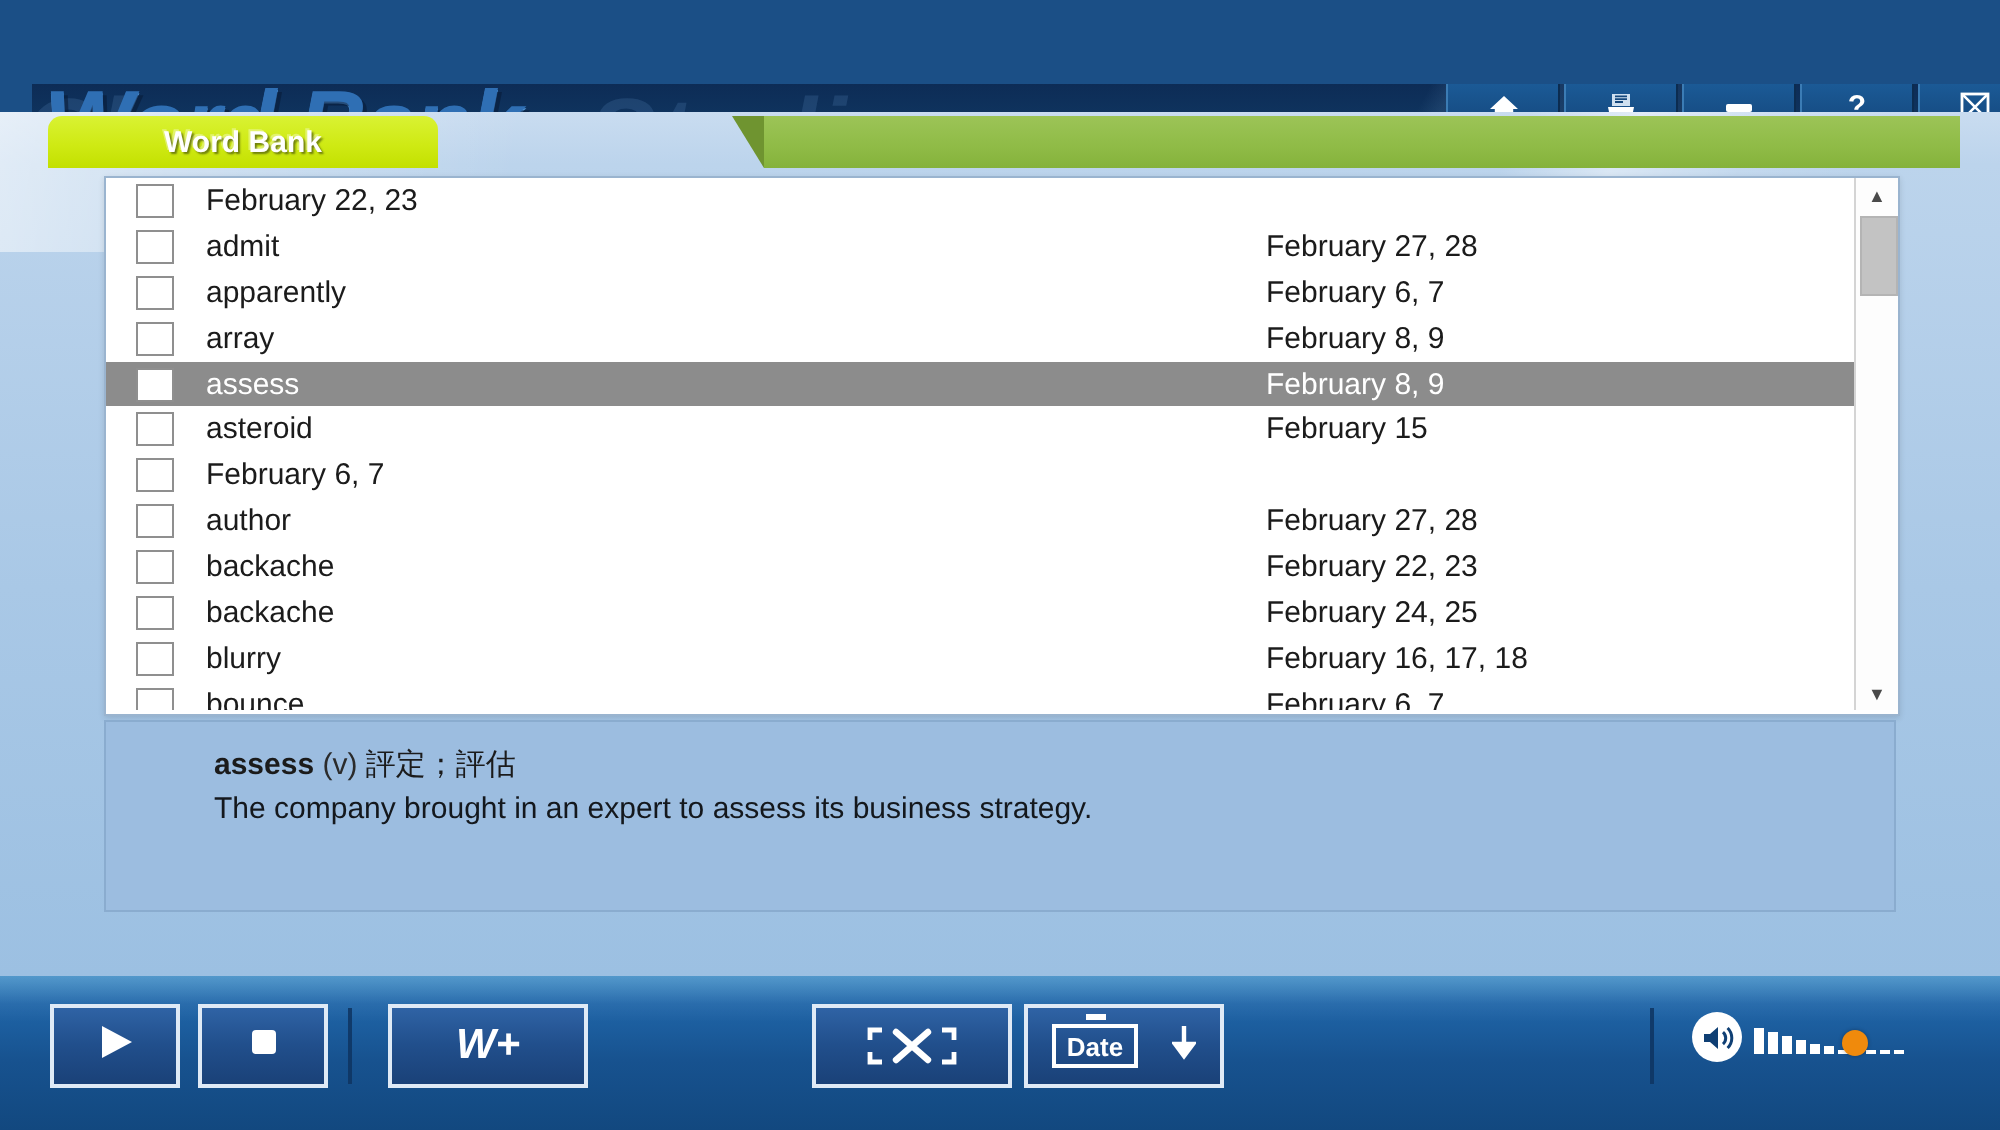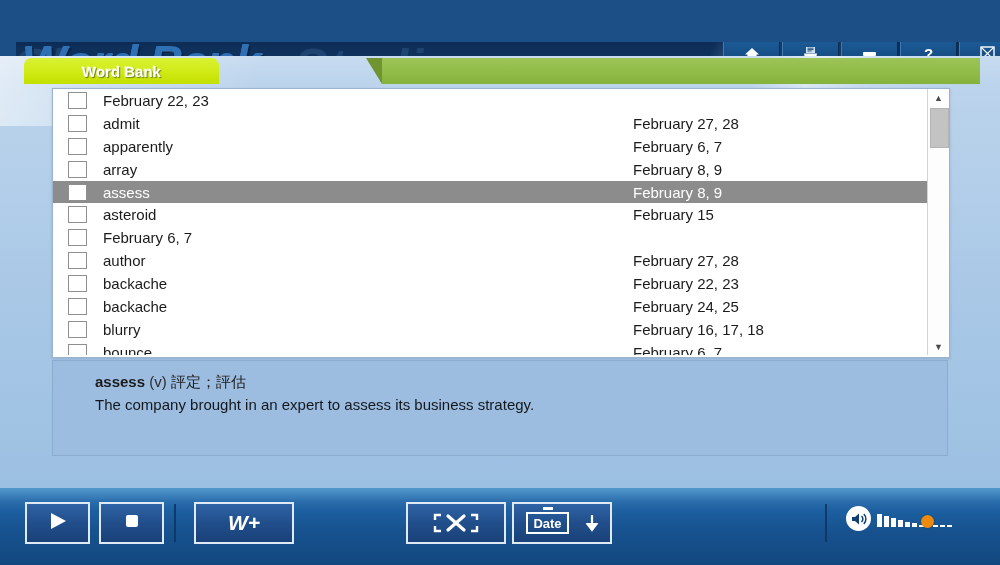--- a/index.html
+++ b/index.html
@@ -153,21 +153,21 @@
   .sb-thumb{
     position:absolute;left:2px;top:19px;width:17px;height:38px;
     background:#c3c3c3;border:1px solid #b4b4b4;cursor:pointer;
   }
 
   
   .defpanel{
     position:absolute;left:52px;top:360px;width:896px;height:96px;
     background:#9cbde0;
     border:1px solid #8aaccf;
-    padding:12px 0 0 4px;box-sizing:border-box;
+    padding:12px 0 0 16px;box-sizing:border-box;
   }
   .defline1{
     margin:0 0 4px 38px;font-size:15px;color:#1b1b1b;white-space:nowrap;
   }
   .defline1 b{font-weight:bold;}
   .defline1 .pos{color:#2b2b2b;}
   .defline2{
     margin:0 0 0 38px;font-size:15px;color:#14181d;white-space:nowrap;
   }
 
@@ -392,21 +392,21 @@
         <svg width="24" height="22" viewBox="0 0 24 22" style="margin:0 1px;">
             <path d="M4 4 L20 18 M20 4 L4 18" stroke="#fff" stroke-width="3.2" fill="none" stroke-linecap="round"></path>
           </svg>
         <svg width="12" height="22" viewBox="0 0 12 22">
             <path d="M2 3 L8 3 L8 8 M8 14 L8 19 L2 19" stroke="#fff" stroke-width="2.4" fill="none"></path>
           </svg>
       </span>
     </div>
 
     <div class="tbtn" style="left:512px;width:100px;">
-      <span style="display:flex;align-items:flex-end;gap:12px;">
+      <span style="display:flex;align-items:flex-start;gap:12px;">
         <span class="datebox">
           <span class="lbl-date">Date</span>
         </span>
         <svg width="12" height="20" viewBox="0 0 12 20">
             <path d="M6 1 L6 14 M1.5 10 L6 16 L10.5 10 Z" stroke="#fff" stroke-width="2.2" fill="#fff"></path>
           </svg>
       </span>
     </div>
 
     <div class="divider2"></div>

